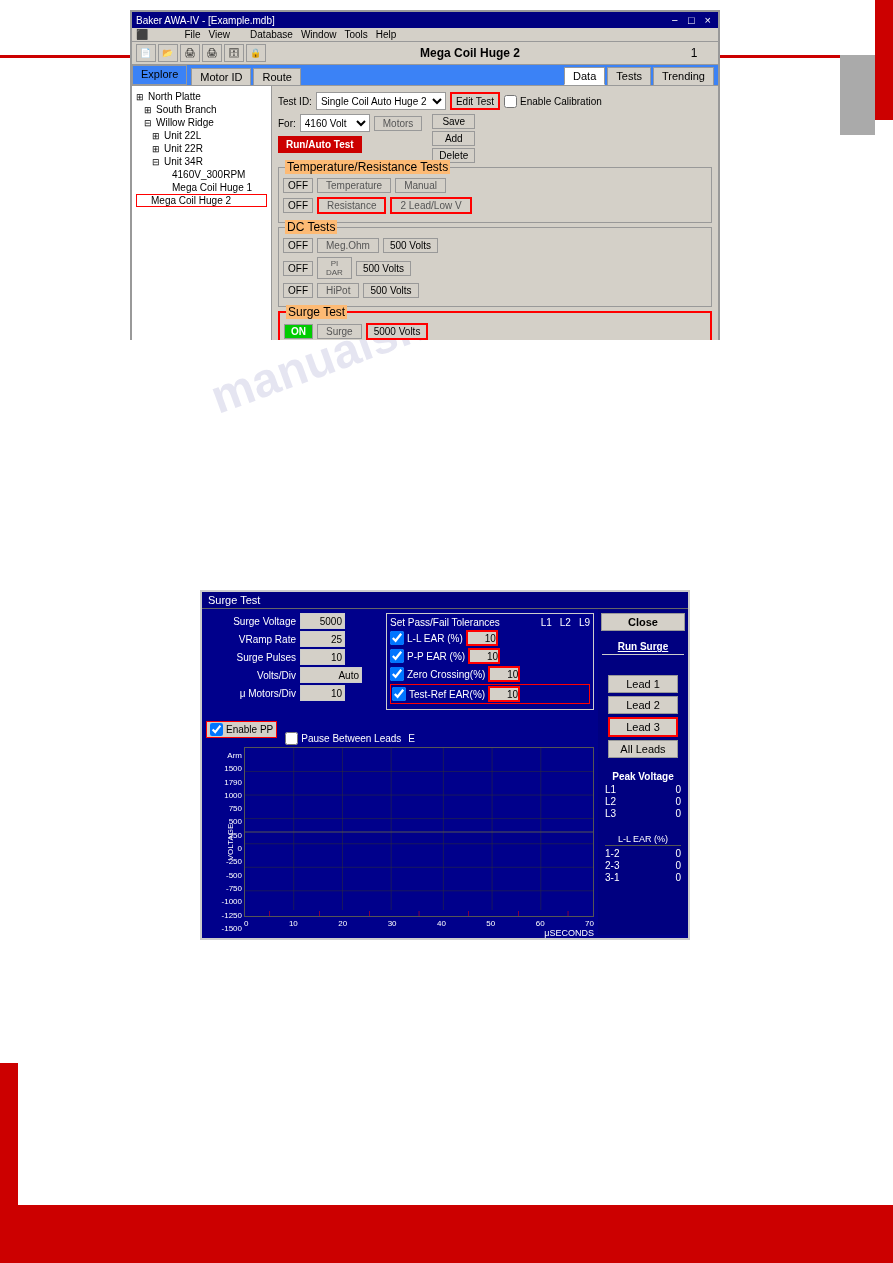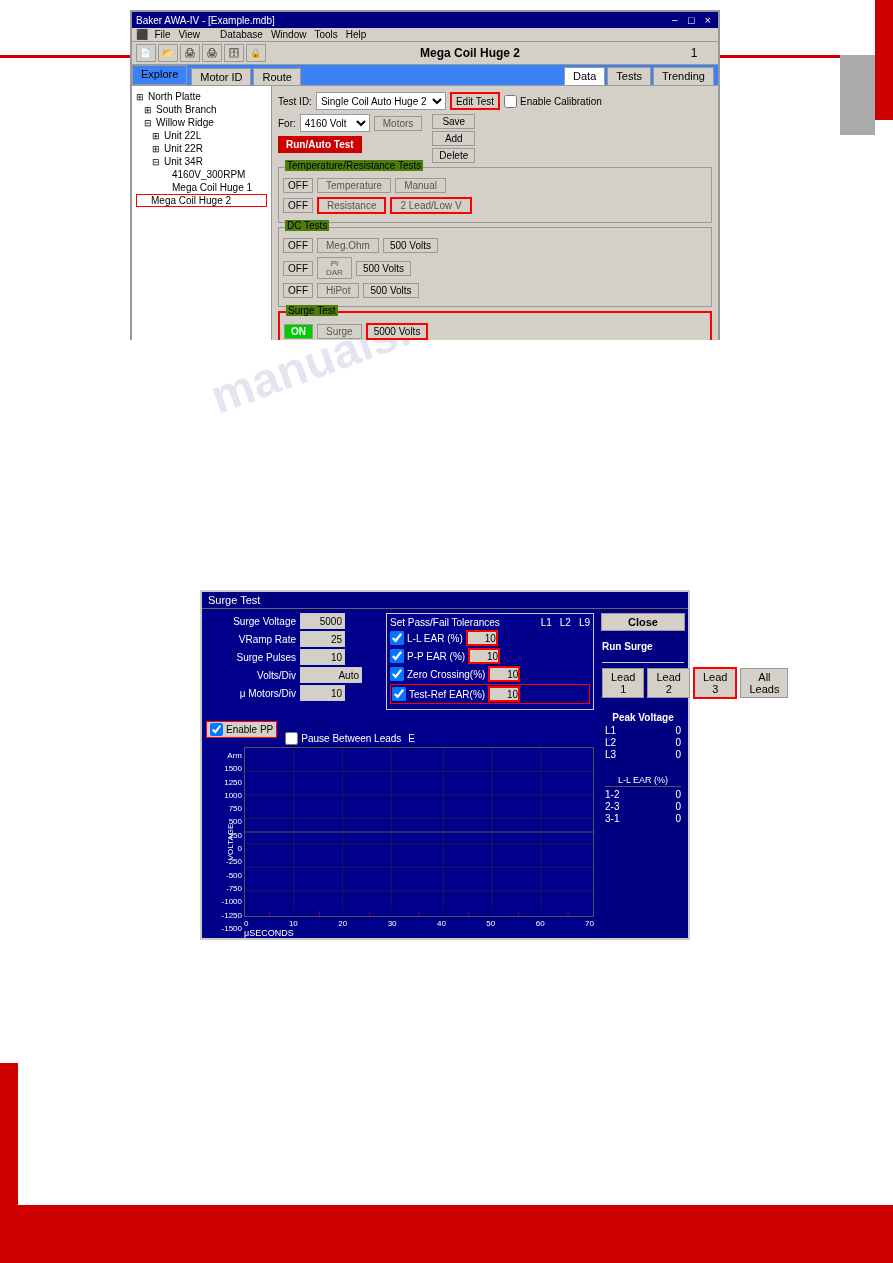--- a/index.html
+++ b/index.html
@@ -217,22 +217,22 @@
       border: 1px solid #999;
       padding: 4px;
       margin-bottom: 4px;
       background: #d4d0c8;
       position: relative;
     }
     .section-title {
       position: absolute;
       top: -8px;
       left: 6px;
-      background: #4d7c0f;
-      font-size: 10px;
+      background: #fdba74;
+      font-size: 12px;
       padding: 0 2px;
     }
 
     .off-btn {
       background: #d4d0c8;
       border: 1px solid #999;
       font-size: 10px;
       padding: 1px 4px;
       width: 30px;
     }
@@ -359,24 +359,25 @@
       border: 1px solid #999;
       font-size: 11px;
       padding: 2px 26px;
       cursor: pointer;
       font-weight: bold;
     }
     .run-surge-label {
       color: white;
       font-size: 10px;
       font-weight: bold;
-      text-align: left;
+      text-align: center;
       border-bottom: 1px solid #ccc;
       width: 100%;
-      padding-bottom: 10px;
+      padding-bottom: 2px;
+      text-decoration: underline;
     }
     .lead-btn {
       background: #d4d0c8;
       color: black;
       border: 1px solid #999;
       font-size: 11px;
       padding: 2px 8px;
       width: 70px;
       text-align: center;
     }
@@ -474,21 +475,21 @@
     <span style="font-size:10px;">Baker AWA-IV - [Example.mdb]</span>
     <span style="display:flex;gap:4px;">
       <span style="cursor:pointer;padding:0 3px;">−</span>
       <span style="cursor:pointer;padding:0 3px;">□</span>
       <span style="cursor:pointer;padding:0 3px;">×</span>
     </span>
   </div>
 
   <div style="background:#d4d0c8;border-bottom:1px solid #999;padding:1px 4px;display:flex;align-items:center;font-size:10px;">
     <span style="color:blue;font-weight:bold;margin-right:6px;">⬛</span>
-    <span style="margin-right:8px;">File</span>
+    <span style="margin-right:8px;margin-left:30px;">File</span>
     <span style="margin-right:20px;">View</span>
     <span style="margin-right:8px;">Database</span>
     <span style="margin-right:8px;">Window</span>
     <span style="margin-right:8px;">Tools</span>
     <span style="margin-right:8px;">Help</span>
   </div>
 
   <div class="awa-toolbar">
     <div class="toolbar-btn">📄</div>
     <div class="toolbar-btn">📂</div>
@@ -710,21 +711,21 @@
           <span>Pause Between Leads</span>
           <span style="margin-left:4px;">E</span>
         </div>
       </div>
 
       <div style="display:flex;height:190px;">
 
         <div style="display:flex;flex-direction:column;align-items:flex-end;width:38px;justify-content:space-between;padding:4px 2px;font-size:8px;color:white;">
           <span>Arm</span>
           <span>1500</span>
-          <span>1250</span>
+          <span>1790</span>
           <span>1000</span>
           <span>750</span>
           <span>500</span>
           <span>250</span>
           <span>0</span>
           <span>-250</span>
           <span>-500</span>
           <span>-750</span>
           <span>-1000</span>
           <span>-1250</span>
@@ -767,31 +768,31 @@
           <div style="display:flex;justify-content:space-between;color:white;font-size:8px;margin-top:2px;">
             <span>0</span>
               <span>10</span>
               <span>20</span>
               <span>30</span>
               <span>40</span>
               <span>50</span>
               <span>60</span>
               <span>70</span>
           </div>
-          <div style="text-align:left;color:white;font-size:9px;">μSECONDS</div>
+          <div style="text-align:right;color:white;font-size:9px;">μSECONDS</div>
         </div>
       </div>
     </div>
 
     <div class="surge-right">
       <button class="close-btn">Close</button>
 
       <div style="margin-top:6px;width:100%;">
         <div class="run-surge-label">Run Surge</div>
-        <div style="display:flex;flex-direction:row;gap:3px;margin-top:4px;align-items:center;">
+        <div style="display:flex;flex-direction:column;gap:3px;margin-top:20px;align-items:center;">
           <button class="lead-btn">Lead 1</button>
           <button class="lead-btn">Lead 2</button>
           <button class="lead-btn highlighted">Lead 3</button>
           <button class="all-leads-btn">All Leads</button>
         </div>
       </div>
 
       <div class="peak-section" style="width:100%;margin-top:6px;">
         <div style="text-align:center;font-weight:bold;font-size:10px;margin-bottom:2px;">Peak Voltage</div>
         <div class="peak-row">

